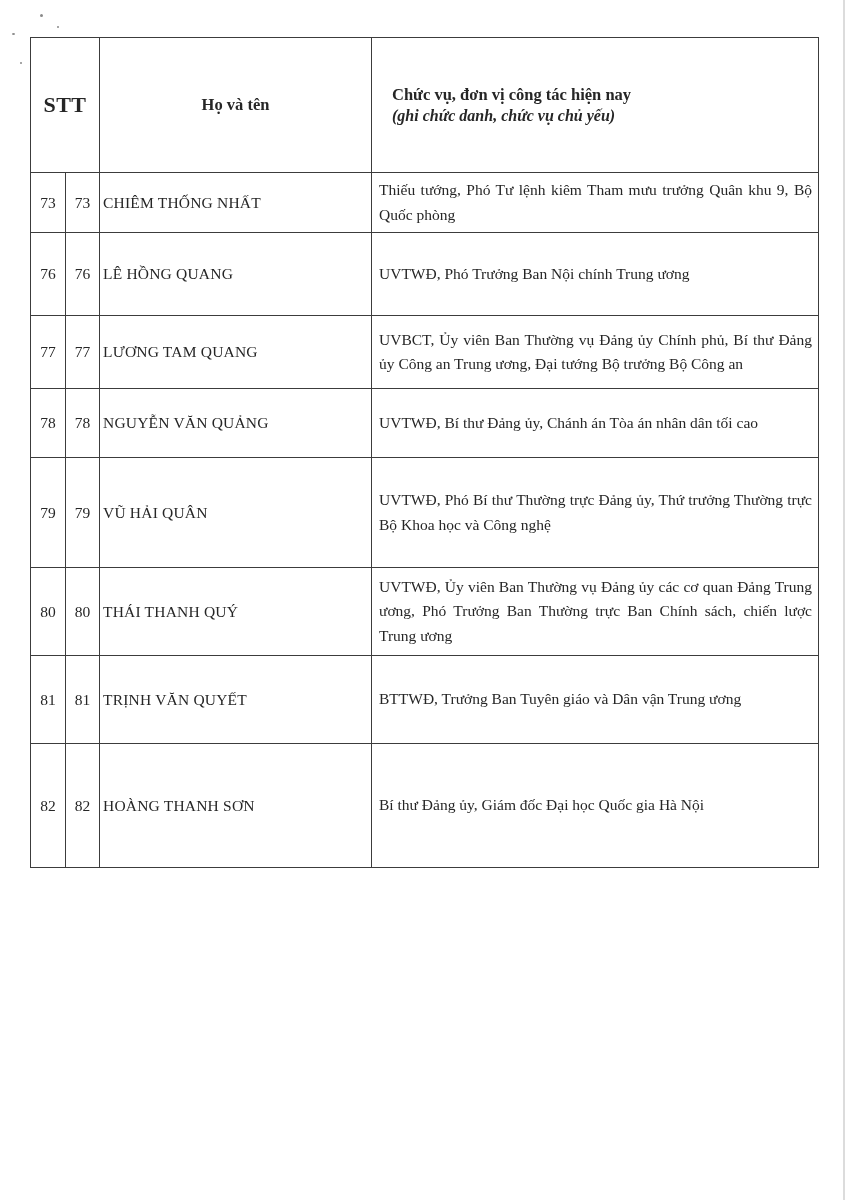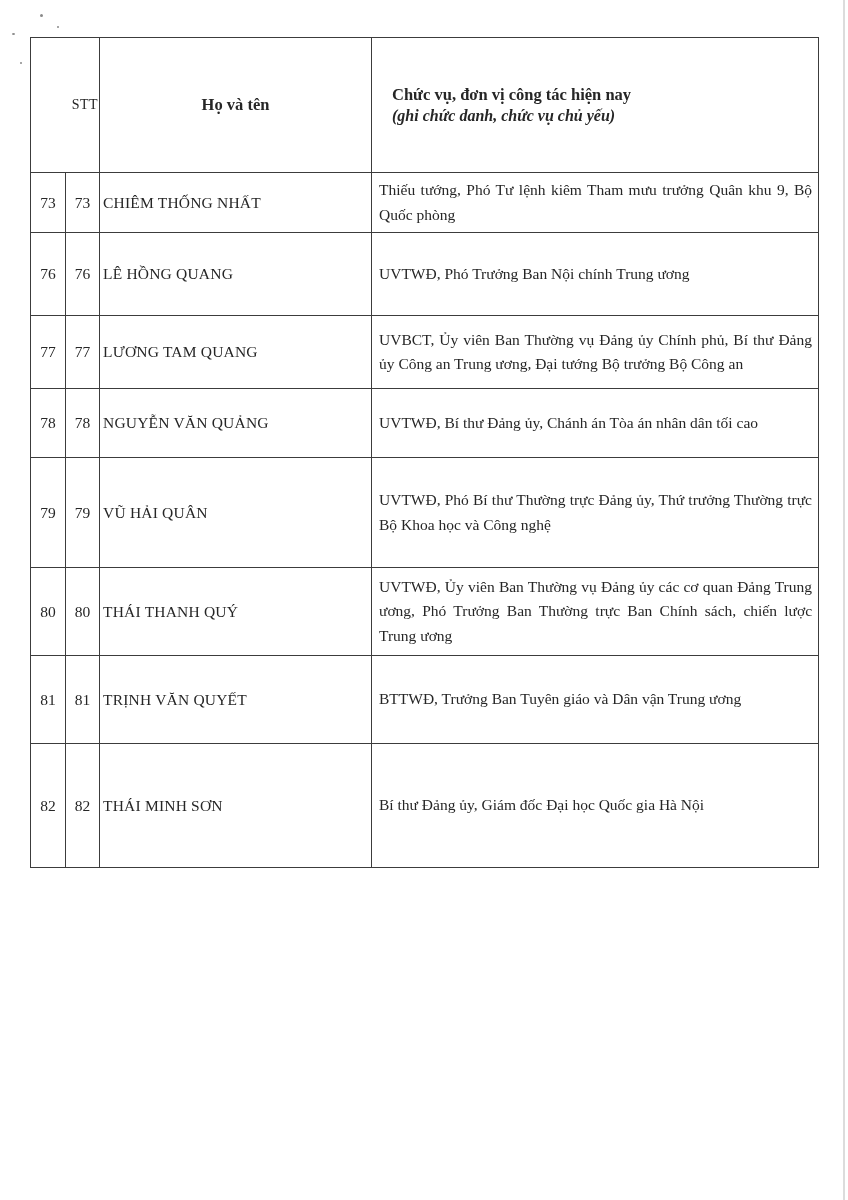--- a/index.html
+++ b/index.html
@@ -39,23 +39,23 @@
     table-layout: fixed;
   }
   .doc-table th, .doc-table td {
     border: 1.4px solid #3c3c3c;
     vertical-align: middle;
     overflow: hidden;
   }
   
   .doc-table thead tr { height: 135px; }
   th.h-stt {
-    font-size: 14px;
-    font-weight: normal;
-    text-align: right;
+    font-size: 22px;
+    font-weight: bold;
+    text-align: center;
     letter-spacing: 0.5px;
   }
   th.h-name {
     font-size: 16.5px;
     font-weight: bold;
     text-align: center;
   }
   th.h-pos {
     font-size: 16.5px;
     font-weight: bold;
@@ -171,17 +171,17 @@
   <tr>
     <td class="cell-stt">81</td>
     <td class="cell-stt">81</td>
     <td class="cell-name">TRỊNH VĂN QUYẾT</td>
     <td class="cell-pos">BTTWĐ, Trưởng Ban Tuyên giáo và Dân vận Trung ương</td>
   </tr>
 
   <tr>
     <td class="cell-stt">82</td>
     <td class="cell-stt">82</td>
-    <td class="cell-name">THÁI MINH SƠN</td>
+    <td class="cell-name">HOÀNG THANH SƠN</td>
     <td class="cell-pos">Bí thư Đảng ủy, Giám đốc Đại học Quốc gia Hà Nội</td>
   </tr>
 </tbody>
 </table>
 
 </body></html>

